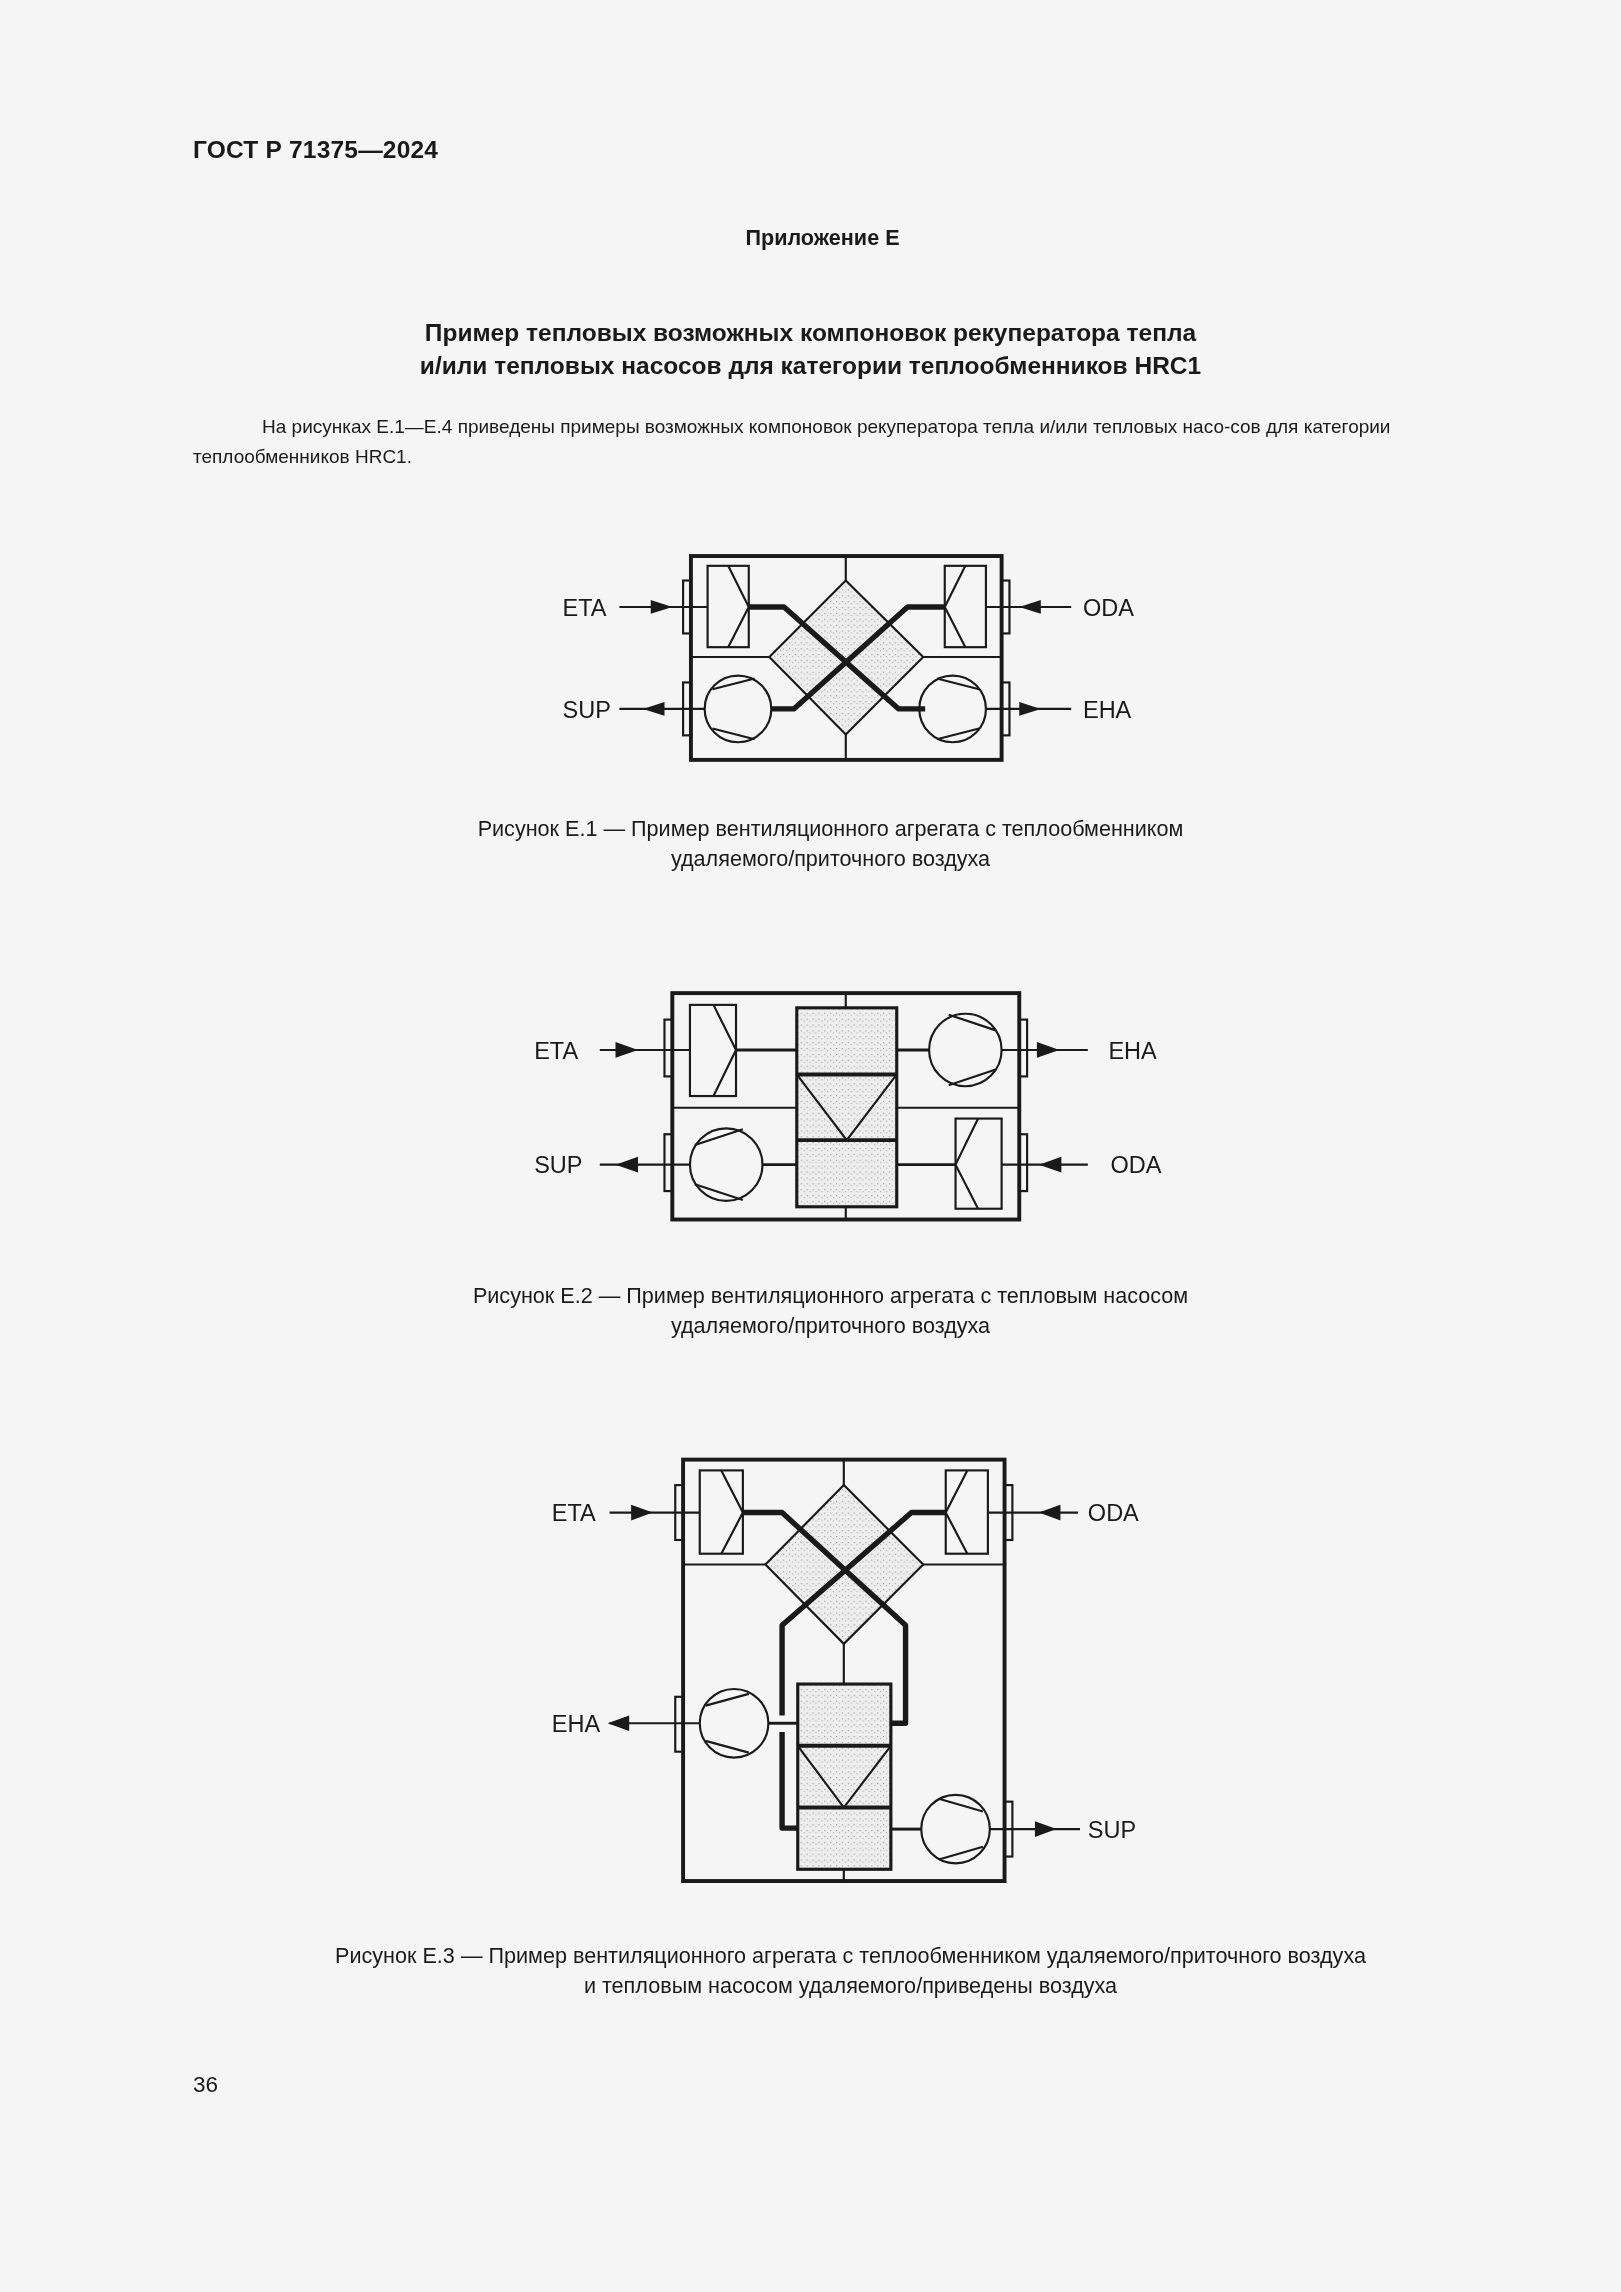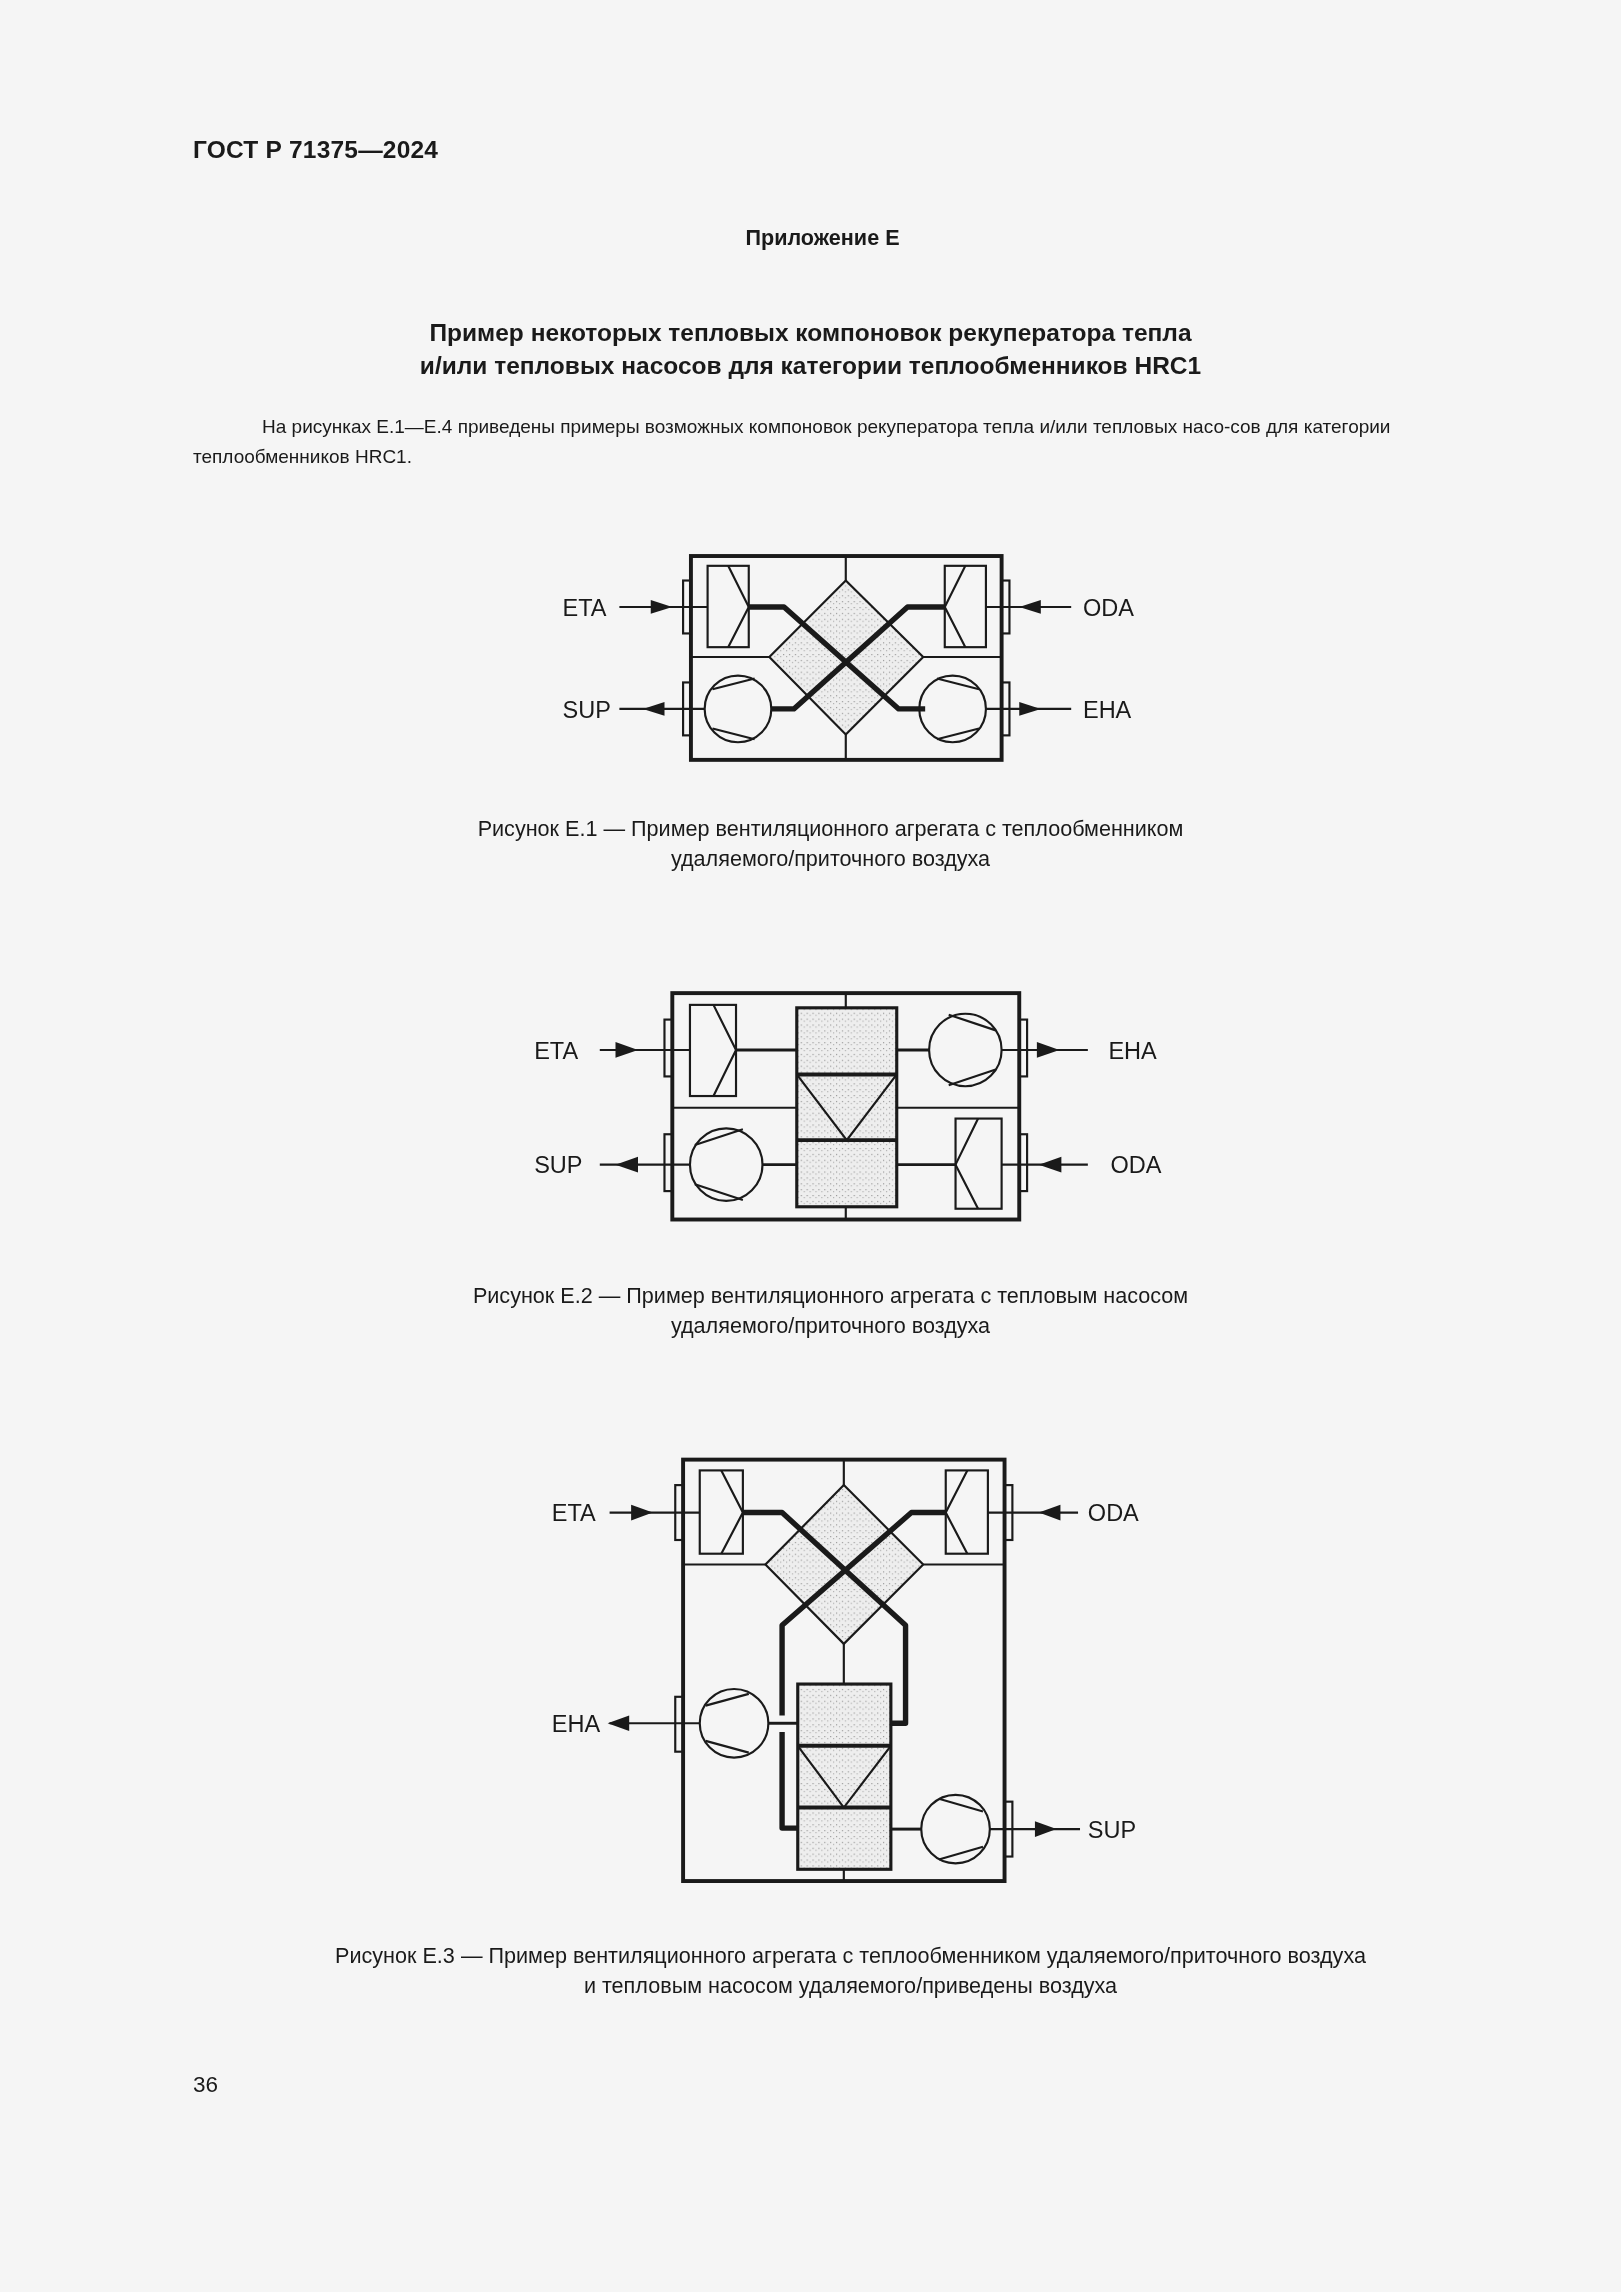--- a/index.html
+++ b/index.html
@@ -26,21 +26,21 @@
 </head>
 <body>
 
 <div class="abs doc-code">ГОСТ Р 71375—2024</div>
 
 <div class="abs center annex-title">
   <div>Приложение Е</div>
 </div>
 
 <div class="abs center section-title">
-  <div>Пример некоторых тепловых компоновок рекуператора тепла</div>
+  <div>Пример тепловых возможных компоновок рекуператора тепла</div>
   <div>и/или тепловых насосов для категории теплообменников HRC1</div>
 </div>
 
 <div class="abs intro"><span class="indent"></span><span>На рисунках Е.1—Е.4 приведены примеры возможных компоновок рекуператора тепла и/или тепловых насо-сов для категории теплообменников HRC1.</span></div>
 
 <svg class="figs" viewBox="0 0 1654 2339" xmlns="http://www.w3.org/2000/svg">
   <defs>
     <pattern id="dots" width="6" height="6" patternUnits="userSpaceOnUse">
       <rect width="6" height="6" fill="#eeeeee"></rect>
       <rect x="1" y="1" width="1.2" height="1.2" fill="#9a9a9a"></rect>

